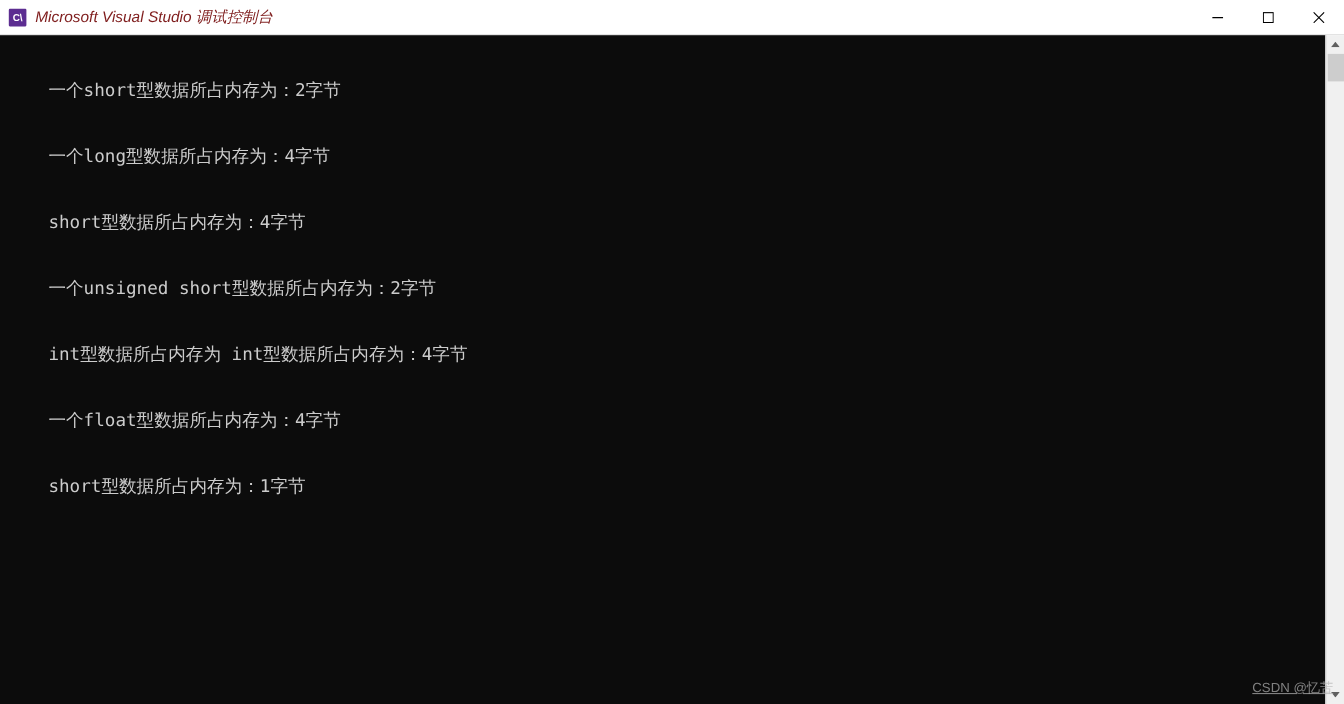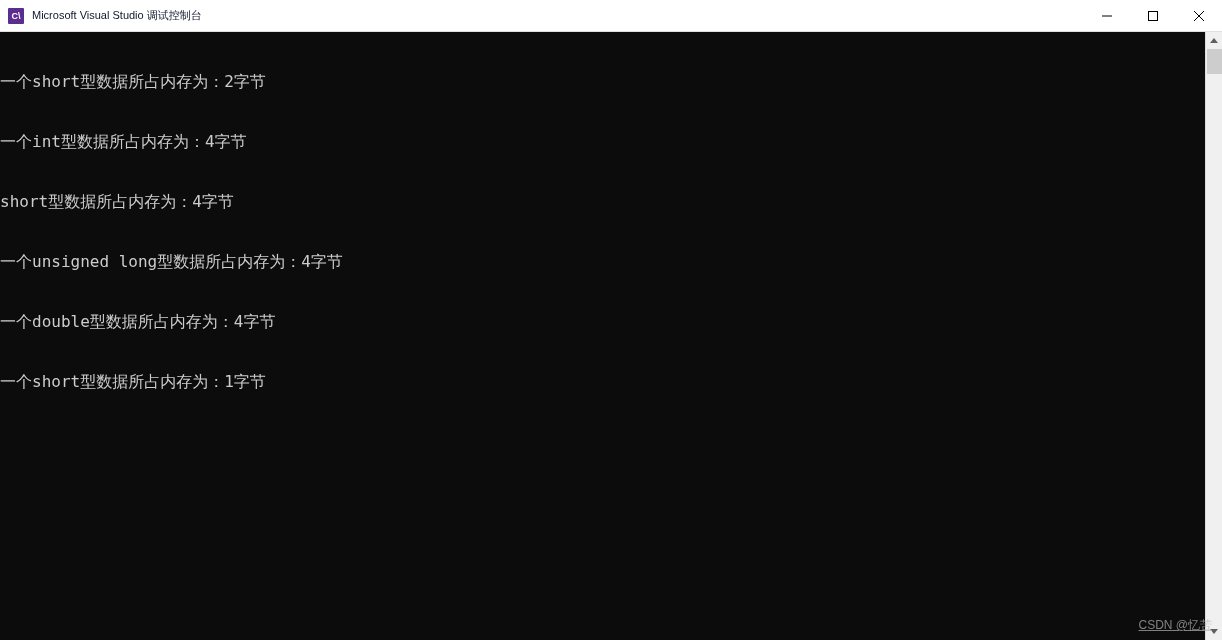--- a/index.html
+++ b/index.html
@@ -30,23 +30,24 @@
       display: flex;
       align-items: center;
       justify-content: center;
       color: #fff;
       font-size: 9px;
       font-weight: bold;
       margin-right: 8px;
       border-radius: 1px;
     }
     .title-text {
-      font-size: 11px;
-      color: #0f172a;
+      font-size: 14px;
+      color: #7f1d1d;
       flex: 1;
+      font-style: italic;
     }
     .window-controls {
       display: flex;
       height: 100%;
     }
     .window-btn {
       width: 46px;
       height: 100%;
       display: flex;
       align-items: center;
@@ -69,20 +70,21 @@
       font-family: "NSimSun", "SimSun", "Consolas", monospace;
       font-size: 16px;
       line-height: 20px;
       color: #cccccc;
       padding: 0;
       white-space: pre;
       overflow: hidden;
     }
     .console-line {
       white-space: pre;
+      margin-left: 44px;
     }
     .scrollbar {
       width: 17px;
       background: #f0f0f0;
       position: relative;
       border-left: 1px solid #ddd;
     }
     .scroll-arrow {
       width: 100%;
       height: 17px;
@@ -139,25 +141,26 @@
           <line x1="0" y1="0" x2="10" y2="10" stroke="#000" stroke-width="1"></line>
           <line x1="10" y1="0" x2="0" y2="10" stroke="#000" stroke-width="1"></line>
         </svg>
     </div>
   </div>
 </div>
 
 <div class="console-area">
   <div class="console-body">
     <div class="console-line">一个short型数据所占内存为：2字节</div>
-    <div class="console-line">一个int型数据所占内存为：4字节</div>
+    <div class="console-line">一个long型数据所占内存为：4字节</div>
     <div class="console-line">short型数据所占内存为：4字节</div>
-    <div class="console-line">一个unsigned long型数据所占内存为：4字节</div>
-    <div class="console-line">一个double型数据所占内存为：4字节</div>
-    <div class="console-line">一个short型数据所占内存为：1字节</div>
+    <div class="console-line">一个unsigned short型数据所占内存为：2字节</div>
+    <div class="console-line">int型数据所占内存为 int型数据所占内存为：4字节</div>
+    <div class="console-line">一个float型数据所占内存为：4字节</div>
+    <div class="console-line">short型数据所占内存为：1字节</div>
     <div class="console-line"></div>
     
     
   </div>
   <div class="scrollbar">
     <div class="scroll-arrow up">
       <svg width="8" height="5" viewBox="0 0 8 5">
           <path d="M0 5 L4 0 L8 5 Z" fill="#606060"></path>
         </svg>
     </div>

